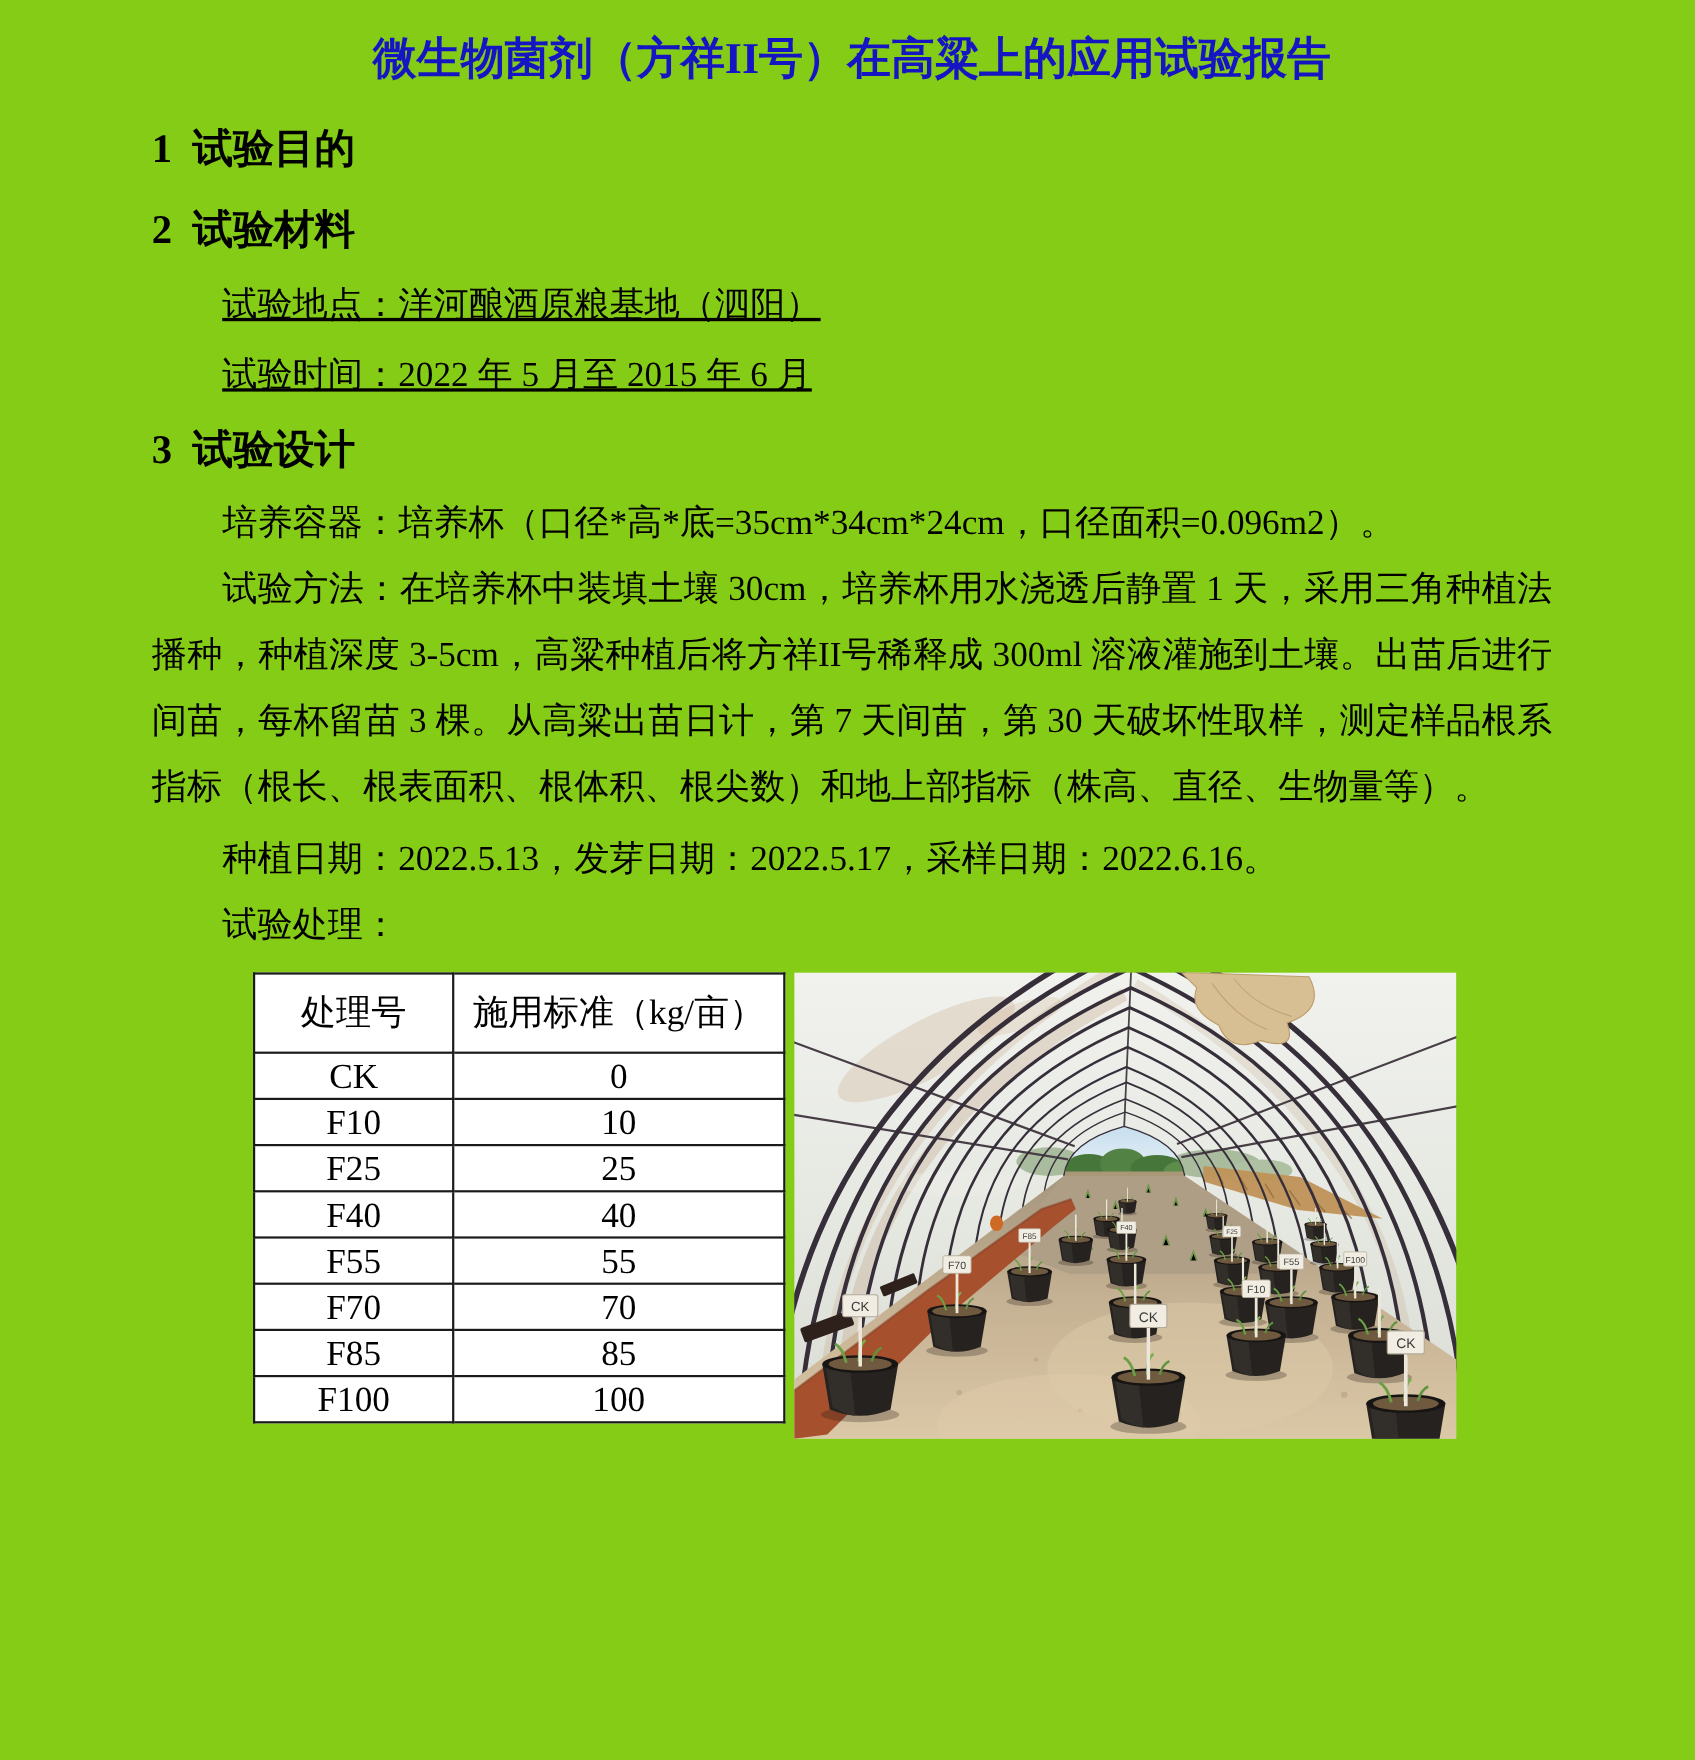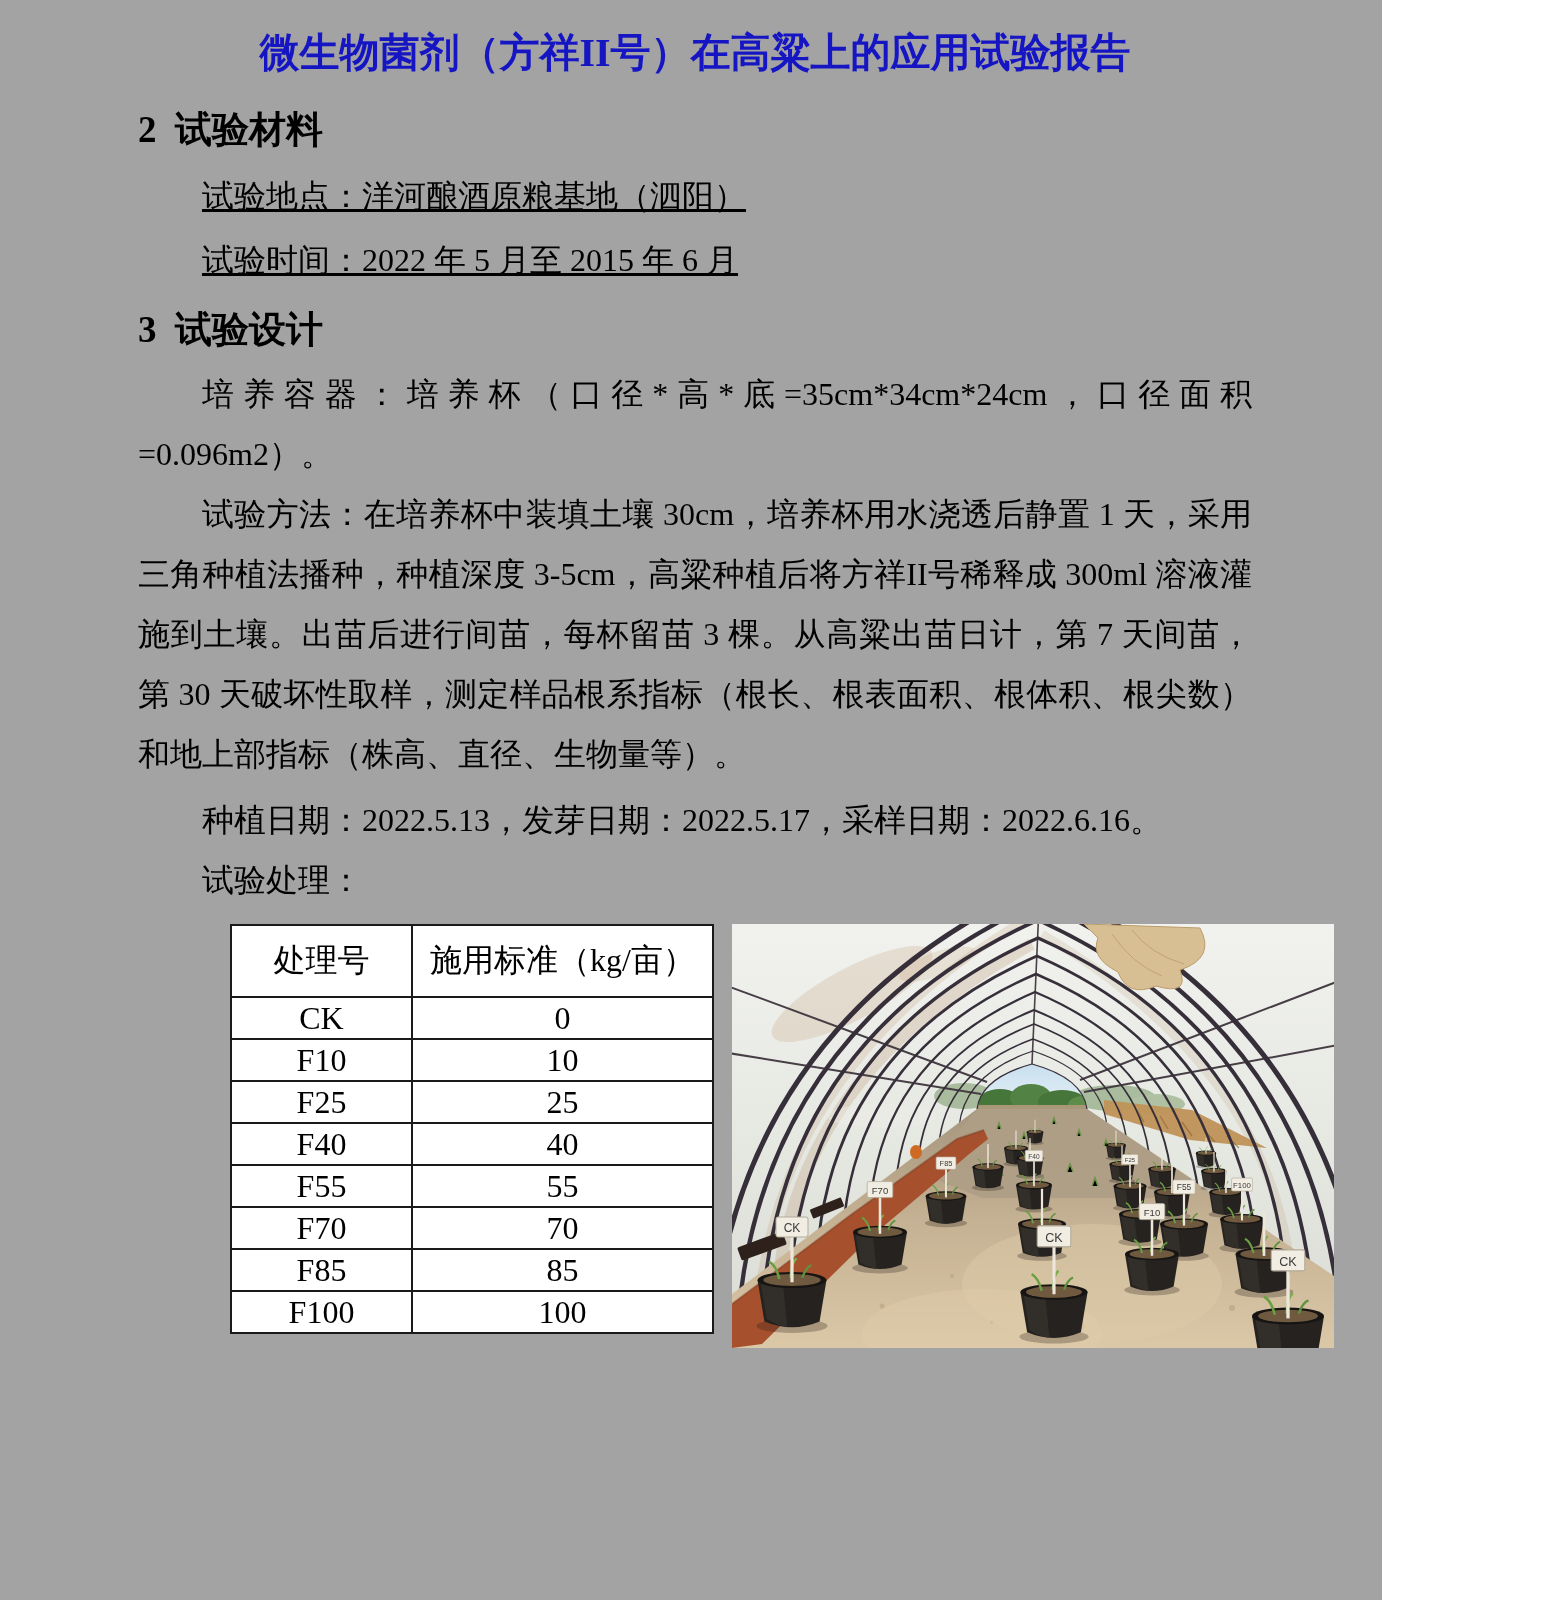--- a/index.html
+++ b/index.html
@@ -1,20 +1,20 @@
 <!DOCTYPE html>
 <html><head>
 <meta charset="utf-8">
 <style>
   html,body{margin:0;padding:0;background:#ffffff;}
   .page{
     position:relative;
-    width:1382px;
+    width:1541px;
     height:1600px;
-    background:#a3a3a3;
+    background:#84cc16;
     font-family:"Liberation Serif","DejaVu Serif",serif;
     color:#000;
     overflow:hidden;
   }
   .content{padding:26px 130px 0 138px;}
   .doc-title{
     margin:0;
     text-align:center;
     font-size:40px;
     line-height:54px;
@@ -47,21 +47,21 @@
     font-size:32px;
     line-height:64px;
     text-indent:64px;
     margin:0;
   }
   .figure-row{
     margin-top:14px;
     margin-left:92px;
     display:flex;
     align-items:flex-start;
-    gap:18px;
+    gap:8px;
   }
   .treatment-table{
     border-collapse:collapse;
     table-layout:fixed;
     width:482px;
     background:#fff;
   }
   .treatment-table th,.treatment-table td{
     border:2px solid #1a1a1a;
     text-align:center;
@@ -83,20 +83,21 @@
   }
 </style>
 </head>
 <body>
 
 <div class="page">
   <div class="content">
 
     <h1 class="doc-title">微生物菌剂（方祥II号）在高粱上的应用试验报告</h1>
 
+    <h2 class="sec-heading mt-s1">1  试验目的</h2>
 
     <h2 class="sec-heading mt-s2">2  试验材料</h2>
     <div class="item-list">
       <p class="item">试验地点：洋河酿酒原粮基地（泗阳）</p>
       <p class="item">试验时间：2022 年 5 月至 2015 年 6 月</p>
     </div>
 
     <h2 class="sec-heading mt-s3">3  试验设计</h2>
     <p class="para gap">培养容器：培养杯（口径*高*底=35cm*34cm*24cm，口径面积=0.096m2）。</p>
     <p class="para">试验方法：在培养杯中装填土壤 30cm，培养杯用水浇透后静置 1 天，采用三角种植法播种，种植深度 3-5cm，高粱种植后将方祥II号稀释成 300ml 溶液灌施到土壤。出苗后进行间苗，每杯留苗 3 棵。从高粱出苗日计，第 7 天间苗，第 30 天破坏性取样，测定样品根系指标（根长、根表面积、根体积、根尖数）和地上部指标（株高、直径、生物量等）。</p>

